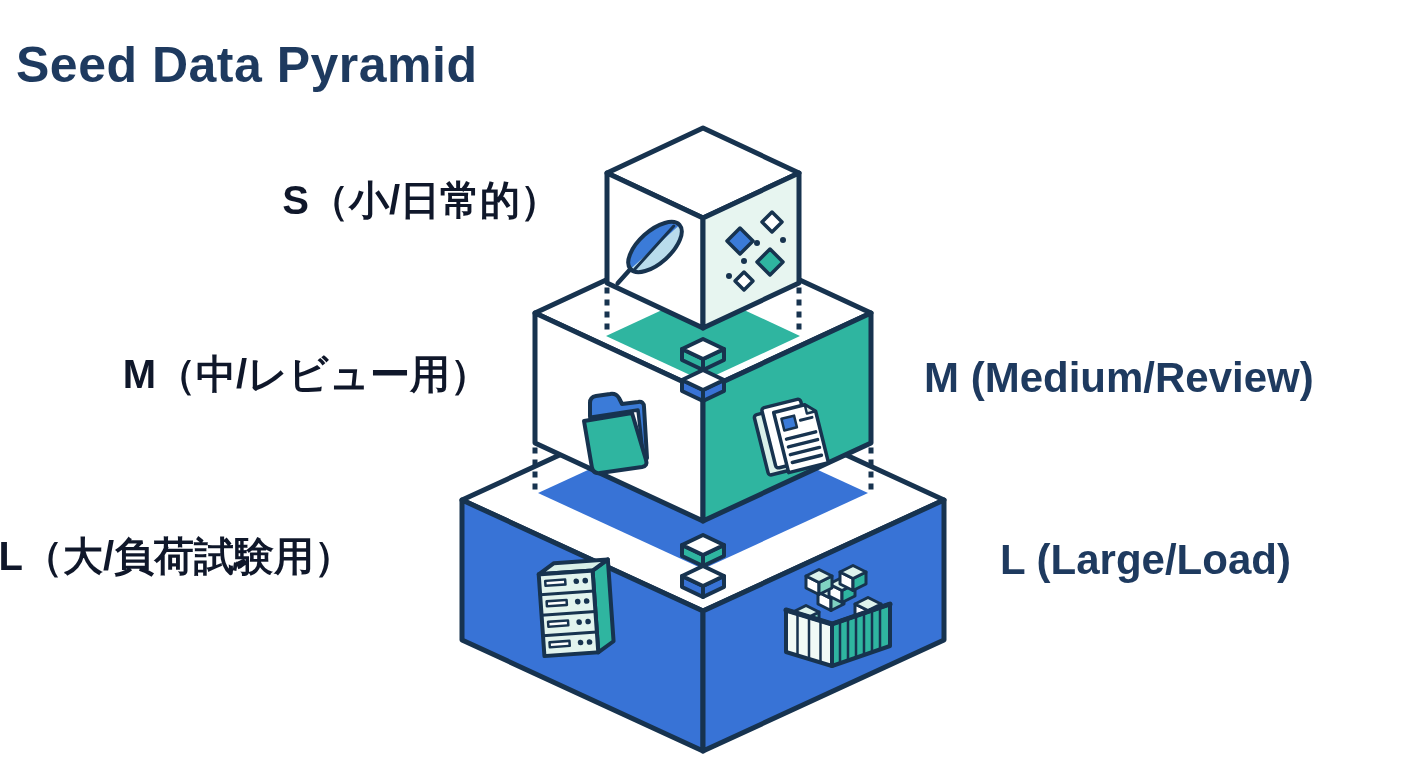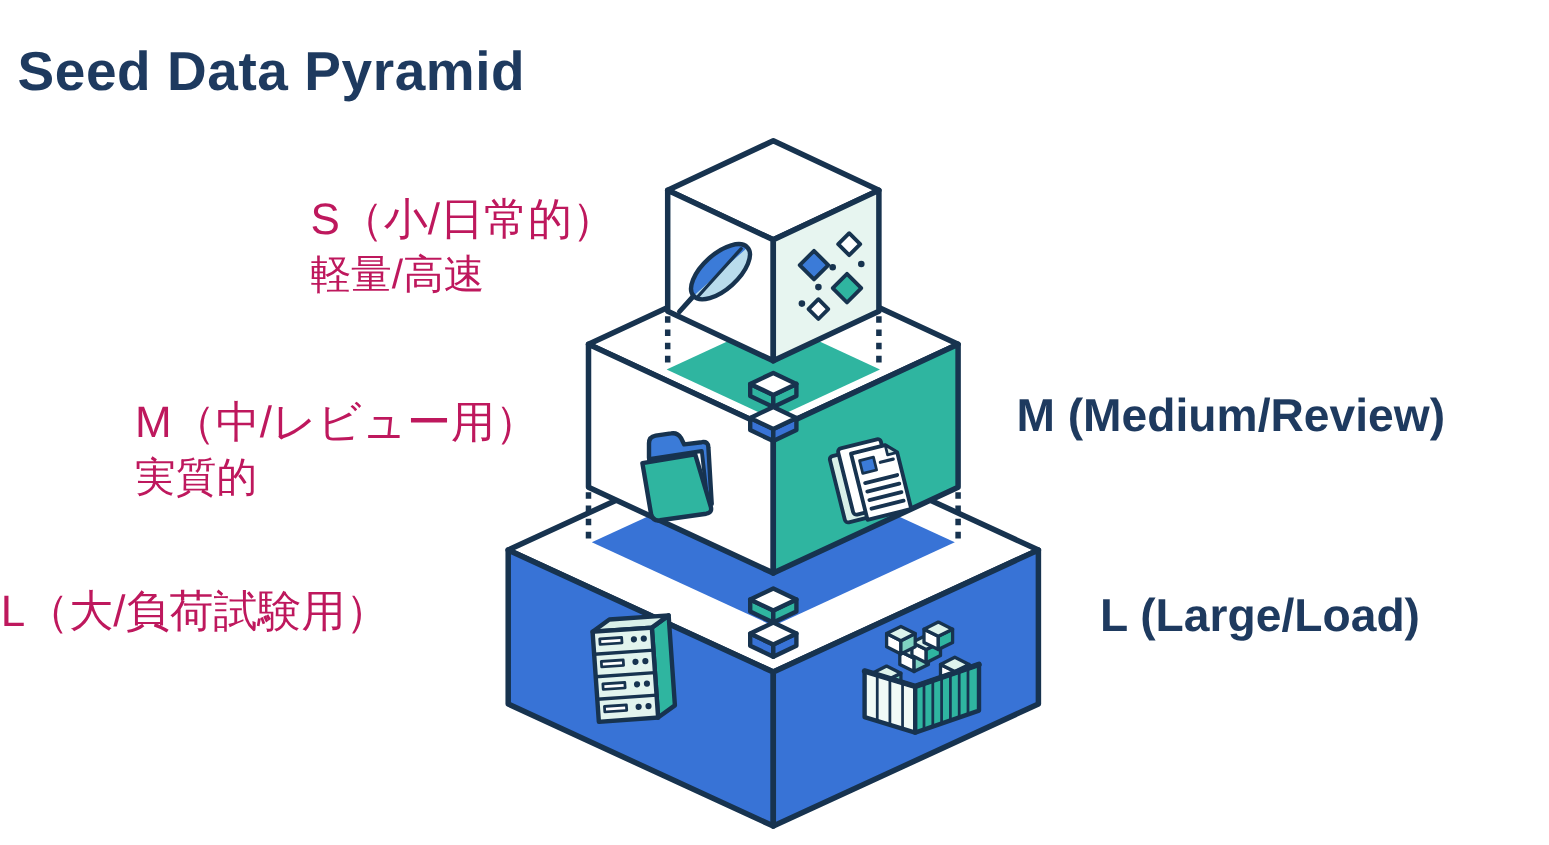--- a/index.html
+++ b/index.html
@@ -1,45 +1,43 @@
 <!DOCTYPE html>
 <html><head>
 <meta charset="utf-8">
 <style>
   html,body{margin:0;padding:0;background:#ffffff;}
   body{width:1408px;height:768px;overflow:hidden;font-family:"Liberation Sans",sans-serif;}
   .stage{position:relative;width:1408px;height:768px;background:#ffffff;}
   .stage svg{position:absolute;left:0;top:0;}
   .title{position:absolute;top:20px;left:0;width:100%;margin:16px;text-align:left;
          font-size:50px;font-weight:bold;color:#1e3a5f;letter-spacing:.5px;}
-  .tier-label{position:absolute;text-align:left;color:#be185d;font-weight:normal;line-height:1.2;}
+  .tier-label{position:absolute;text-align:center;color:#0f172a;font-weight:bold;line-height:1.2;}
   .tier-label .l1{font-size:40px;white-space:nowrap;}
   .tier-label .l2{font-size:37px;white-space:nowrap;margin-top:4px;}
   .label-s{top:176px;right:848px;}
-  .label-m{top:360px;right:918px;}
+  .label-m{top:350px;right:918px;}
   .label-l{top:532px;right:1054px;}
   .en-label{position:absolute;color:#1e3a5f;font-weight:bold;font-size:42px;white-space:nowrap;}
   .en-m{left:924px;top:354px;}
   .en-l{left:1000px;top:536px;}
 </style>
 </head>
 <body>
 
 <div class="stage">
 
   <h1 class="title">Seed Data Pyramid</h1>
 
   <div class="tier-label label-s">
     <div class="l1">S（小/日常的）</div>
-    <div class="l2">軽量/高速</div>
   </div>
 
   <div class="tier-label label-m">
     <div class="l1">M（中/レビュー用）</div>
-    <div class="l2">実質的</div>
   </div>
 
   <div class="tier-label label-l">
     <div class="l1">L（大/負荷試験用）</div>
   </div>
 
   <div class="en-label en-l">L (Large/Load)</div>
   <div class="en-label en-m">M (Medium/Review)</div>
 
   <svg width="1408" height="768" viewBox="0 0 1408 768">

